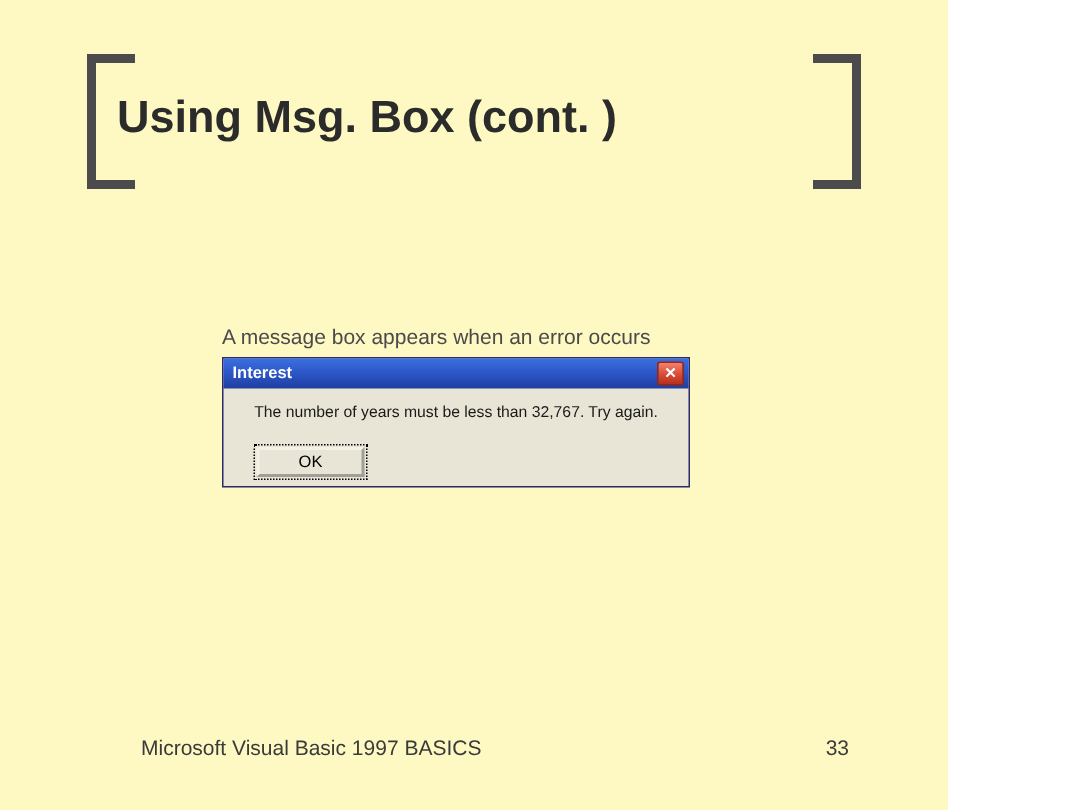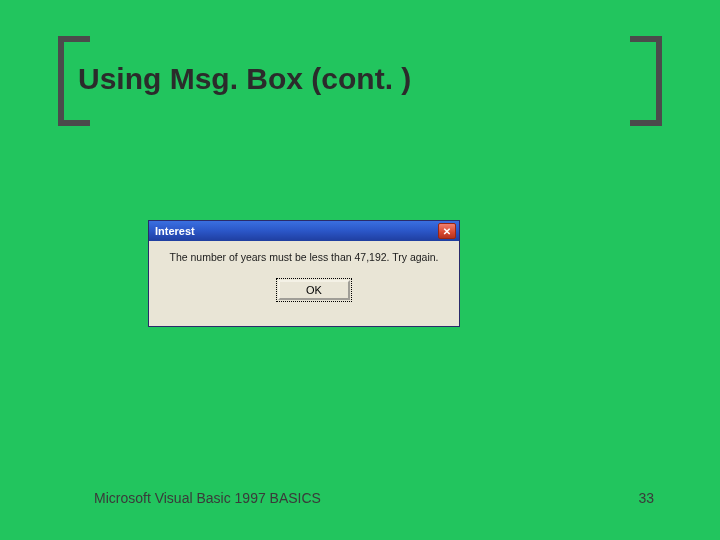--- a/index.html
+++ b/index.html
@@ -1,21 +1,21 @@
 <!DOCTYPE html>
 <html><head>
 <meta charset="utf-8">
 <style>
   * { box-sizing: border-box; margin: 0; padding: 0; }
   html, body { width: 720px; height: 540px; background: #fff; font-family: Arial, Helvetica, sans-serif; }
   .slide {
     position: relative;
-    width: 720px;
+    width: 632px;
     height: 540px;
-    background: #22c55e;
+    background: #fef9c3;
     overflow: hidden;
   }
   .bracket {
     position: absolute;
     top: 36px;
     width: 32px;
     height: 90px;
   }
   .bracket .v { position: absolute; top: 0; bottom: 0; width: 6px; background: #4b4b4b; }
   .bracket .ht { position: absolute; top: 0; height: 6px; width: 32px; background: #4b4b4b; }
@@ -92,22 +92,21 @@
   }
   .msgtext {
     font-family: Tahoma, Arial, sans-serif;
     font-size: 10.5px;
     color: #1a1a1a;
     text-align: center;
     line-height: 1.2;
   }
   .btnrow {
     display: flex;
-    justify-content: center;
-    padding: 4px 0 24px 0;
+    padding: 4px 0 4px 0;
     margin-left: 20px;
   }
   .okbtn-focus {
     padding: 1px;
     border: 1px dotted #000;
   }
   .okbtn {
     width: 72px;
     height: 20px;
     border: 2px outset #f4f1e6;
@@ -145,30 +144,31 @@
   </div>
   <div class="bracket right">
     <div class="v"></div>
       <div class="ht"></div>
       <div class="hb"></div>
   </div>
 
   <div class="title">Using Msg. Box (cont. )</div>
 
   <div class="figure-wrap">
+    <div class="fig-caption">A message box appears when an error occurs</div>
 
     <div class="msgbox">
       <div class="titlebar">
         <span class="titlebar-text">Interest</span>
         <div class="close-btn">
           <span>✕</span>
         </div>
       </div>
       <div class="msgbody">
-        <div class="msgtext">The number of years must be less than 47,192. Try again.</div>
+        <div class="msgtext">The number of years must be less than 32,767. Try again.</div>
       </div>
       <div class="btnrow">
         <div class="okbtn-focus">
           <div class="okbtn">OK</div>
         </div>
       </div>
     </div>
   </div>
 
   <div class="footer-left">Microsoft Visual Basic 1997 BASICS</div>

